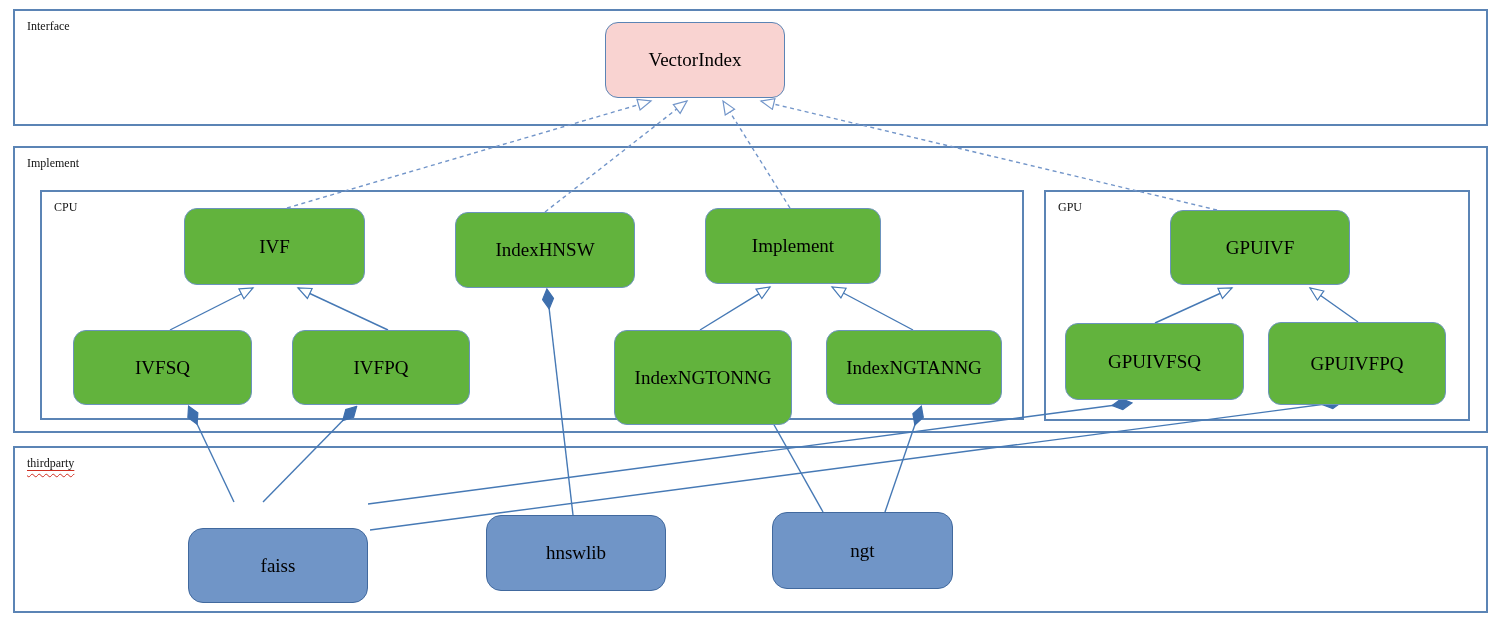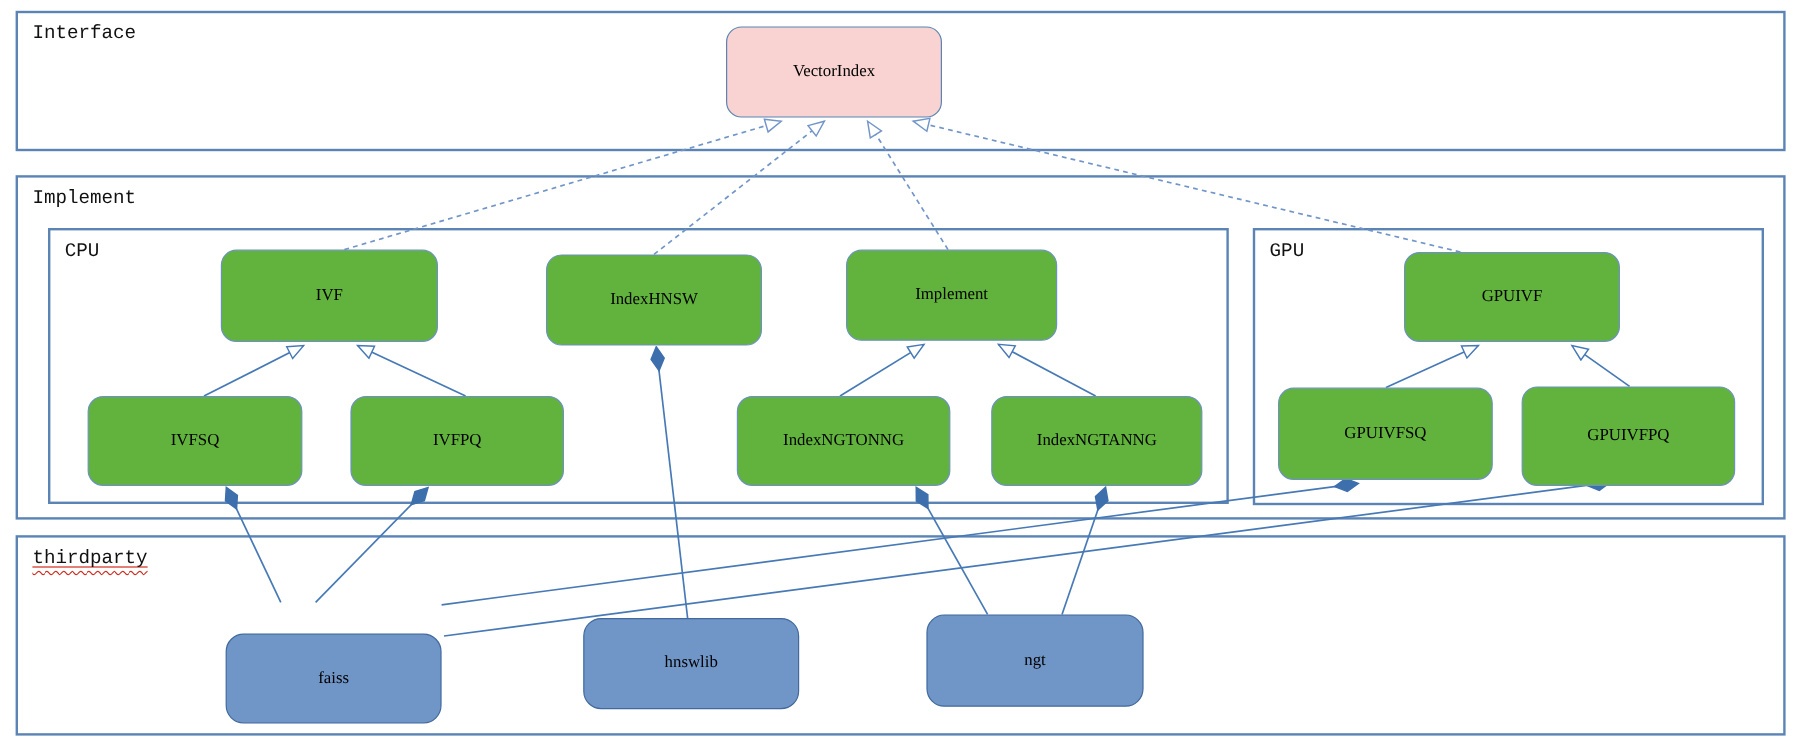--- a/index.html
+++ b/index.html
@@ -12,23 +12,23 @@
   }
   .container{
     position:absolute;
     border:2px solid #5b84b5;
     background:transparent;
     box-sizing:border-box;
   }
   .container-label{
     position:absolute;
     top:8px;left:12px;
-    font-size:16px;
+    font-size:12px;
     color:#111111;
-    font-family:Liberation Mono, monospace;
+    font-family:Liberation Serif, serif;
     white-space:nowrap;
   }
   .squiggle{
     text-decoration:underline wavy #cf2e21;
     text-decoration-thickness:1px;
     text-underline-offset:6px;
   }
   .squiggle > span{
     text-decoration:underline solid #cf2e21;
     text-decoration-thickness:1px;
@@ -41,21 +41,21 @@
   }
   .node{
     position:absolute;
     z-index:3;
     display:flex;
     align-items:center;
     justify-content:center;
     box-sizing:border-box;
     border-radius:13px;
     font-family:"Liberation Serif","DejaVu Serif",serif;
-    font-size:14px;
+    font-size:19px;
     color:#000000;
     text-align:center;
   }
   .node.iface{ background:#f9d3d1; border:1.5px solid #5b84b5; }
   .node.impl { background:#62b33d; border:1.5px solid #6b93bd; }
   .node.lib  { background:#7095c7; border:1.5px solid #41699e; border-radius:15px; }
 </style>
 </head>
 <body>
 
@@ -116,21 +116,21 @@
     </div>
     <div class="node impl" style="left: 705px; top: 208px; width: 176px; height: 76px;">
       <span>Implement</span>
     </div>
     <div class="node impl" style="left: 73px; top: 330px; width: 179px; height: 75px;">
       <span>IVFSQ</span>
     </div>
     <div class="node impl" style="left: 292px; top: 330px; width: 178px; height: 75px;">
       <span>IVFPQ</span>
     </div>
-    <div class="node impl" style="left: 614px; top: 330px; width: 178px; height: 75px;">
+    <div class="node impl" style="left: 614px; top: 330px; width: 178px; height: 95px;">
       <span>IndexNGTONNG</span>
     </div>
     <div class="node impl" style="left: 826px; top: 330px; width: 176px; height: 75px;">
       <span>IndexNGTANNG</span>
     </div>
     <div class="node impl" style="left: 1170px; top: 210px; width: 180px; height: 75px;">
       <span>GPUIVF</span>
     </div>
     <div class="node impl" style="left: 1065px; top: 323px; width: 179px; height: 77px;">
       <span>GPUIVFSQ</span>

